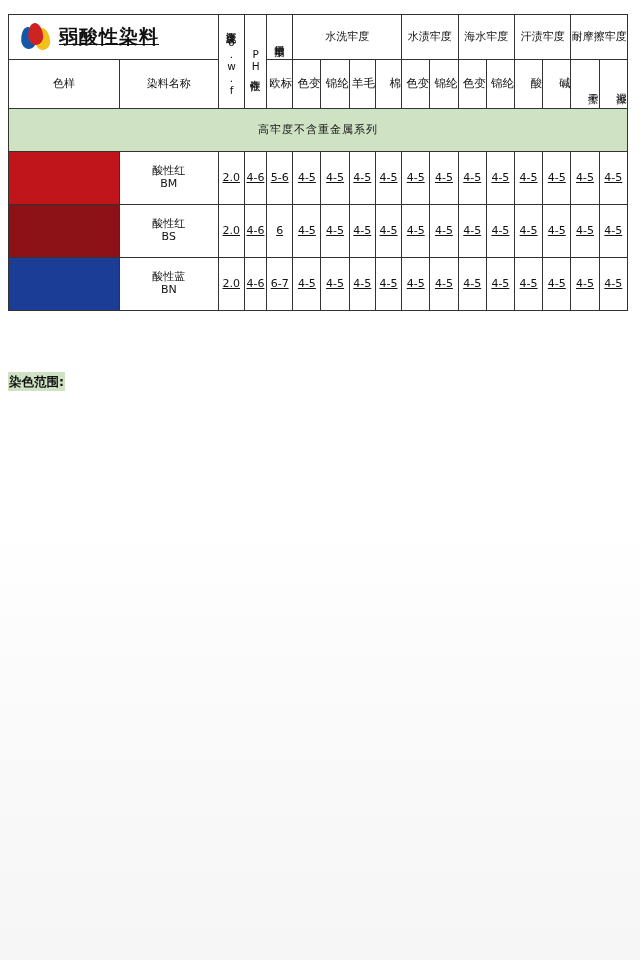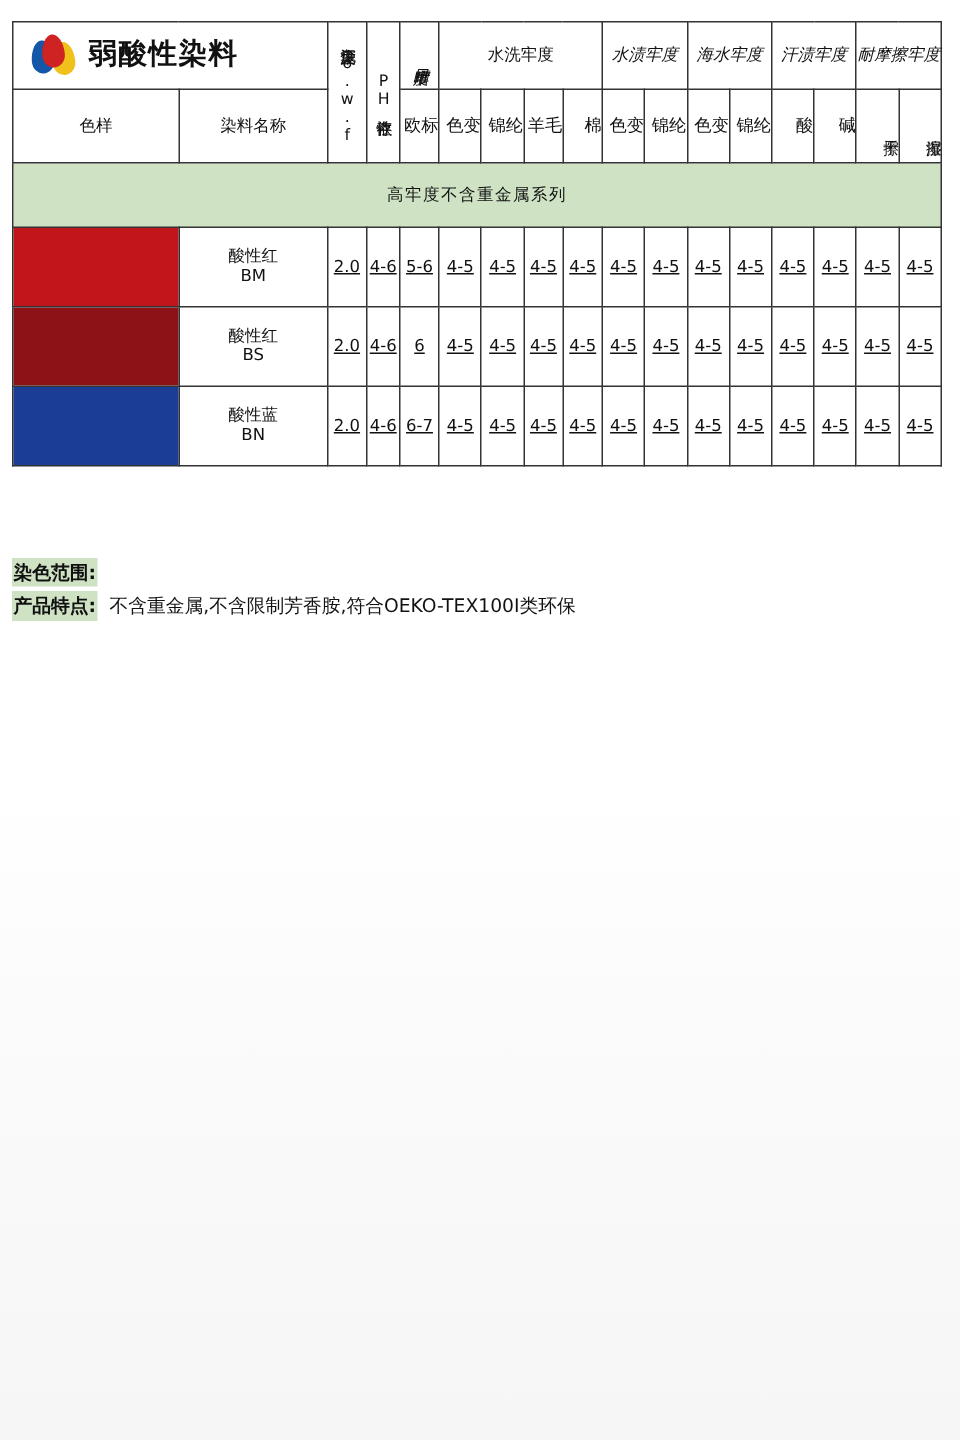--- a/index.html
+++ b/index.html
@@ -47,20 +47,21 @@
   .brandcell {
     height: 44px;
     background: #fff;
   }
   .brandwrap {
     display: flex;
     align-items: center;
     justify-content: flex-start;
     padding-left: 12px;
     gap: 8px;
+    text-decoration: underline;
   }
   .logo {
     width: 30px;
     height: 32px;
     position: relative;
     flex: 0 0 auto;
   }
   .drop {
     position: absolute;
     width: 15px;
@@ -88,21 +89,20 @@
     padding: 2px 0;
   }
   .grp {
     font-size: 12.5px;
     height: 44px;
   }
   .grp2 {
     font-size: 12px;
     height: 44px;
     line-height: 1.25;
-    font-style: italic;
   }
   .sub {
     height: 48px;
     font-size: 12px;
   }
   .sub.small {
     font-size: 11.5px;
     line-height: 1.2;
     text-align: right;
   }
@@ -321,19 +321,15 @@
         <td class="val">4-5</td>
       </tr>
     </tbody>
       </table>
   </div>
 
   <div class="notes">
     <div class="note-row">
       <span class="note-label hl">染色范围:</span>
     </div>
-    <div class="note-row">
-      <span class="note-label hl">产品特点:</span>
-      <span class="note-body">不含重金属,不含限制芳香胺,符合OEKO-TEX100I类环保</span>
-    </div>
   </div>
 
 </div>
 
 </body></html>

